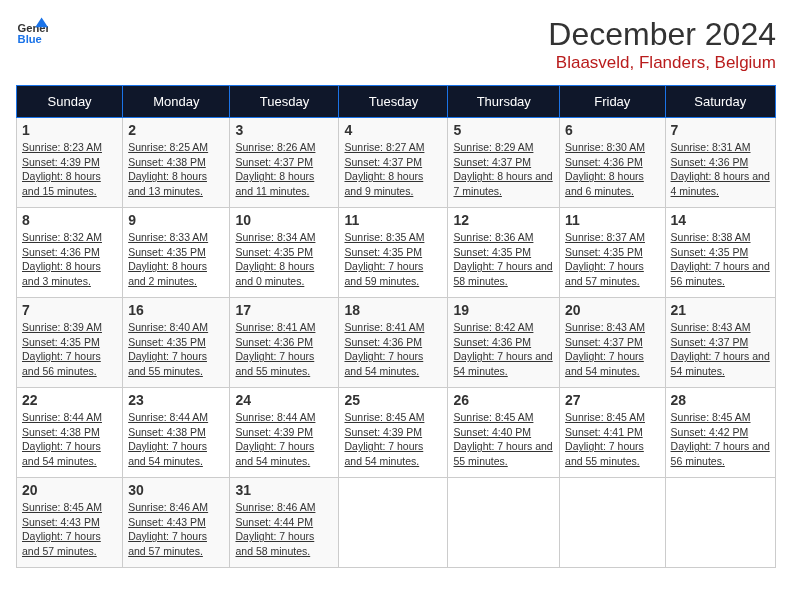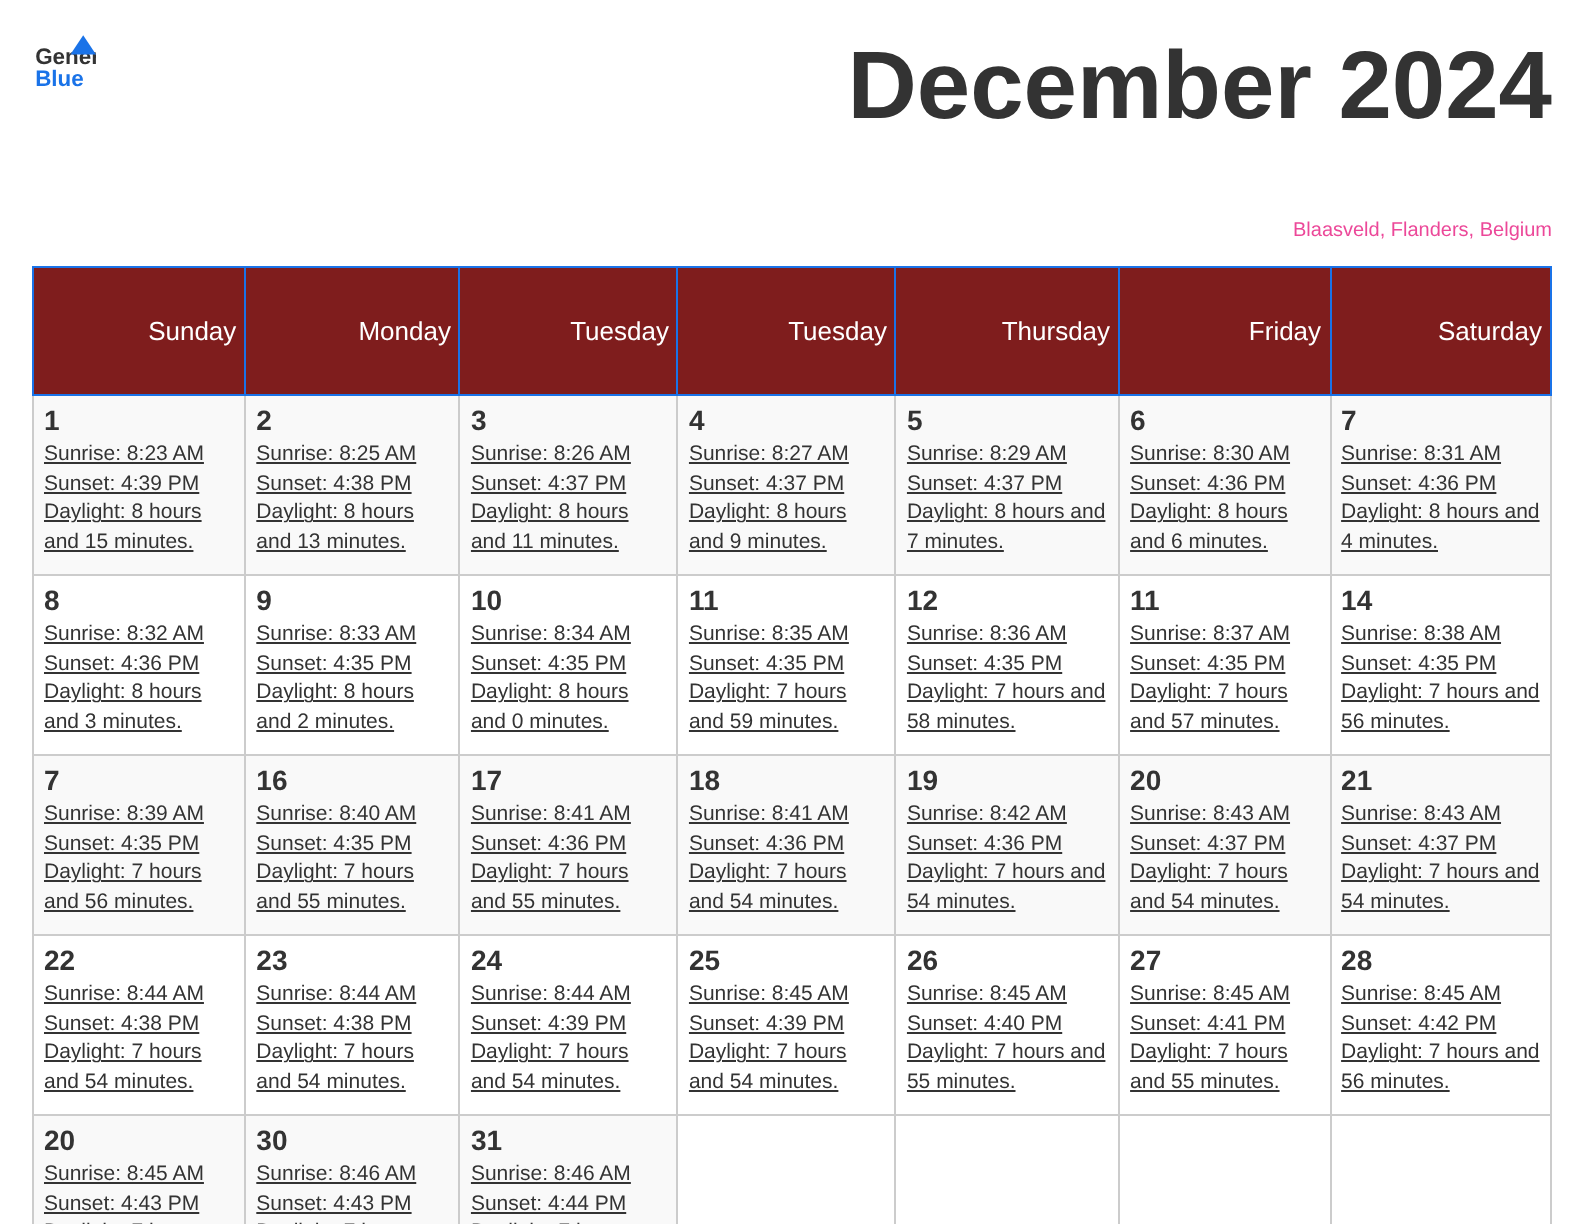--- a/index.html
+++ b/index.html
@@ -20,39 +20,38 @@
       display: flex;
       align-items: center;
       gap: 4px;
     }
     .logo-icon {
       width: 32px;
       height: 32px;
     }
     .title-area { text-align: right; }
     .calendar-title {
-      font-size: 48px;
-      font-weight: bold;
+      font-size: 32px;
+      font-weight: normal;
       color: #333;
     }
     .calendar-subtitle {
-      font-size: 10px;
-      color: #ec4899;
-      margin-top: 39px;
+      font-size: 17px;
+      color: #b91c1c;
     }
     table {
       width: 100%;
       border-collapse: collapse;
       font-size: 11px;
     }
     thead tr th {
-      background: #7f1d1d;
+      background: #0f172a;
       color: #fff;
-      padding: 24px 4px;
-      text-align: right;
+      padding: 8px 4px;
+      text-align: center;
       font-size: 13px;
       font-weight: normal;
       border: 1px solid #1a73e8;
     }
     tbody tr td {
       border: 1px solid #ccc;
       padding: 4px 5px;
       vertical-align: top;
       background: #fff;
       min-height: 80px;

